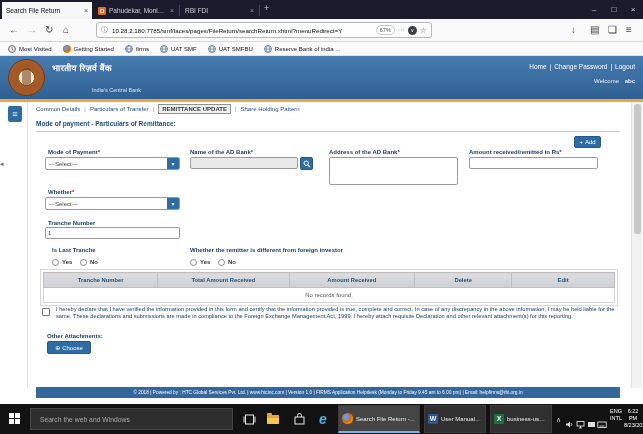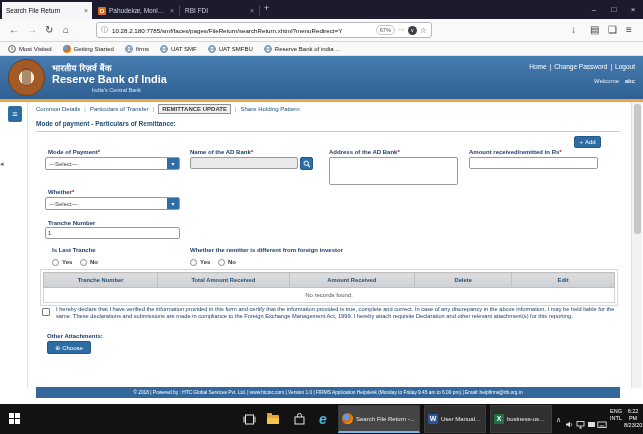--- a/index.html
+++ b/index.html
@@ -182,21 +182,20 @@
           <circle cx="4" cy="4" r="3.4" fill="none" stroke="#5b7da0" stroke-width="1"></circle>
           <path d="M0.6 4h6.8M4 0.6c-2.4 2-2.4 4.8 0 6.8c2.4-2 2.4-4.8 0-6.8z" fill="none" stroke="#5b7da0" stroke-width="0.7"></path>
         </svg>
       <span>Reserve Bank of india ...</span>
     </span>
   </div>
 
   <div class="abs rbihead">
     <div class="abs rbilogo"></div>
     <div class="abs hindi">भारतीय रिज़र्व बैंक</div>
-    <div class="abs orgname">Reserve Bank of India</div>
     <div class="abs tagline">India's Central Bank</div>
     <div class="abs headnav">
       <a href="#">Home</a>
       <span>|</span>
       <a href="#">Change Password</a>
       <span>|</span>
       <a href="#">Logout</a>
     </div>
     <div class="abs welcomeline">
       <span>Welcome</span>
@@ -300,20 +299,21 @@
     <div class="abs pfooter">© 2018 | Powered by : HTC Global Services Pvt. Ltd. | www.htcinc.com | Version 1.0 | FIRMS Application Helpdesk (Monday to Friday 9.45 am to 6.00 pm) | Email: helpfirms@rbi.org.in</div>
   </div>
 
   <div class="abs taskbar">
     <div class="abs winlogo">
         <div></div>
         <div></div>
         <div></div>
         <div></div>
       </div>
+    <input class="abs tsearch" readonly="" placeholder="Search the web and Windows" style="">
 
     <div class="abs tbicon" style="left:241px">
       <svg width="13" height="11" viewBox="0 0 13 11">
           <rect x="2.5" y="1" width="8" height="9" fill="none" stroke="#e6e6e6" stroke-width="1"></rect>
           <path d="M1 2.5v6M12 2.5v6" stroke="#e6e6e6" stroke-width="1"></path>
         </svg>
     </div>
     <div class="abs tbicon" style="left:265px">
       <div class="folder"></div>
     </div>

